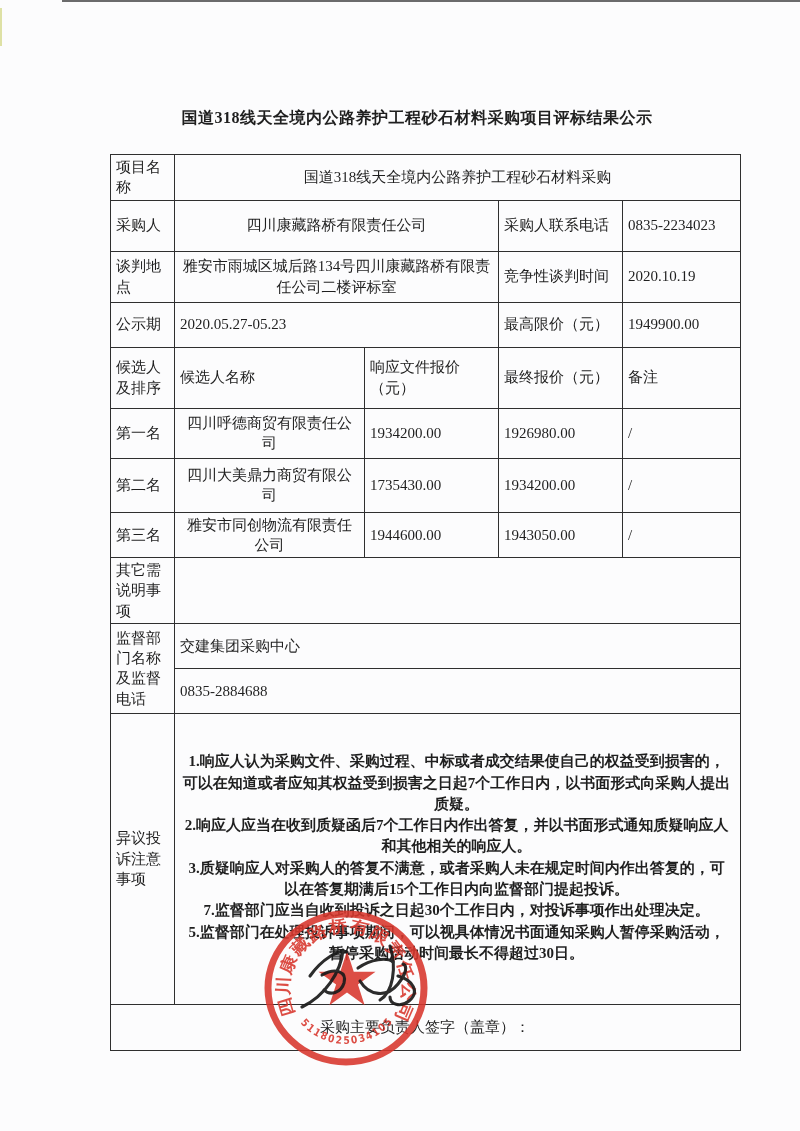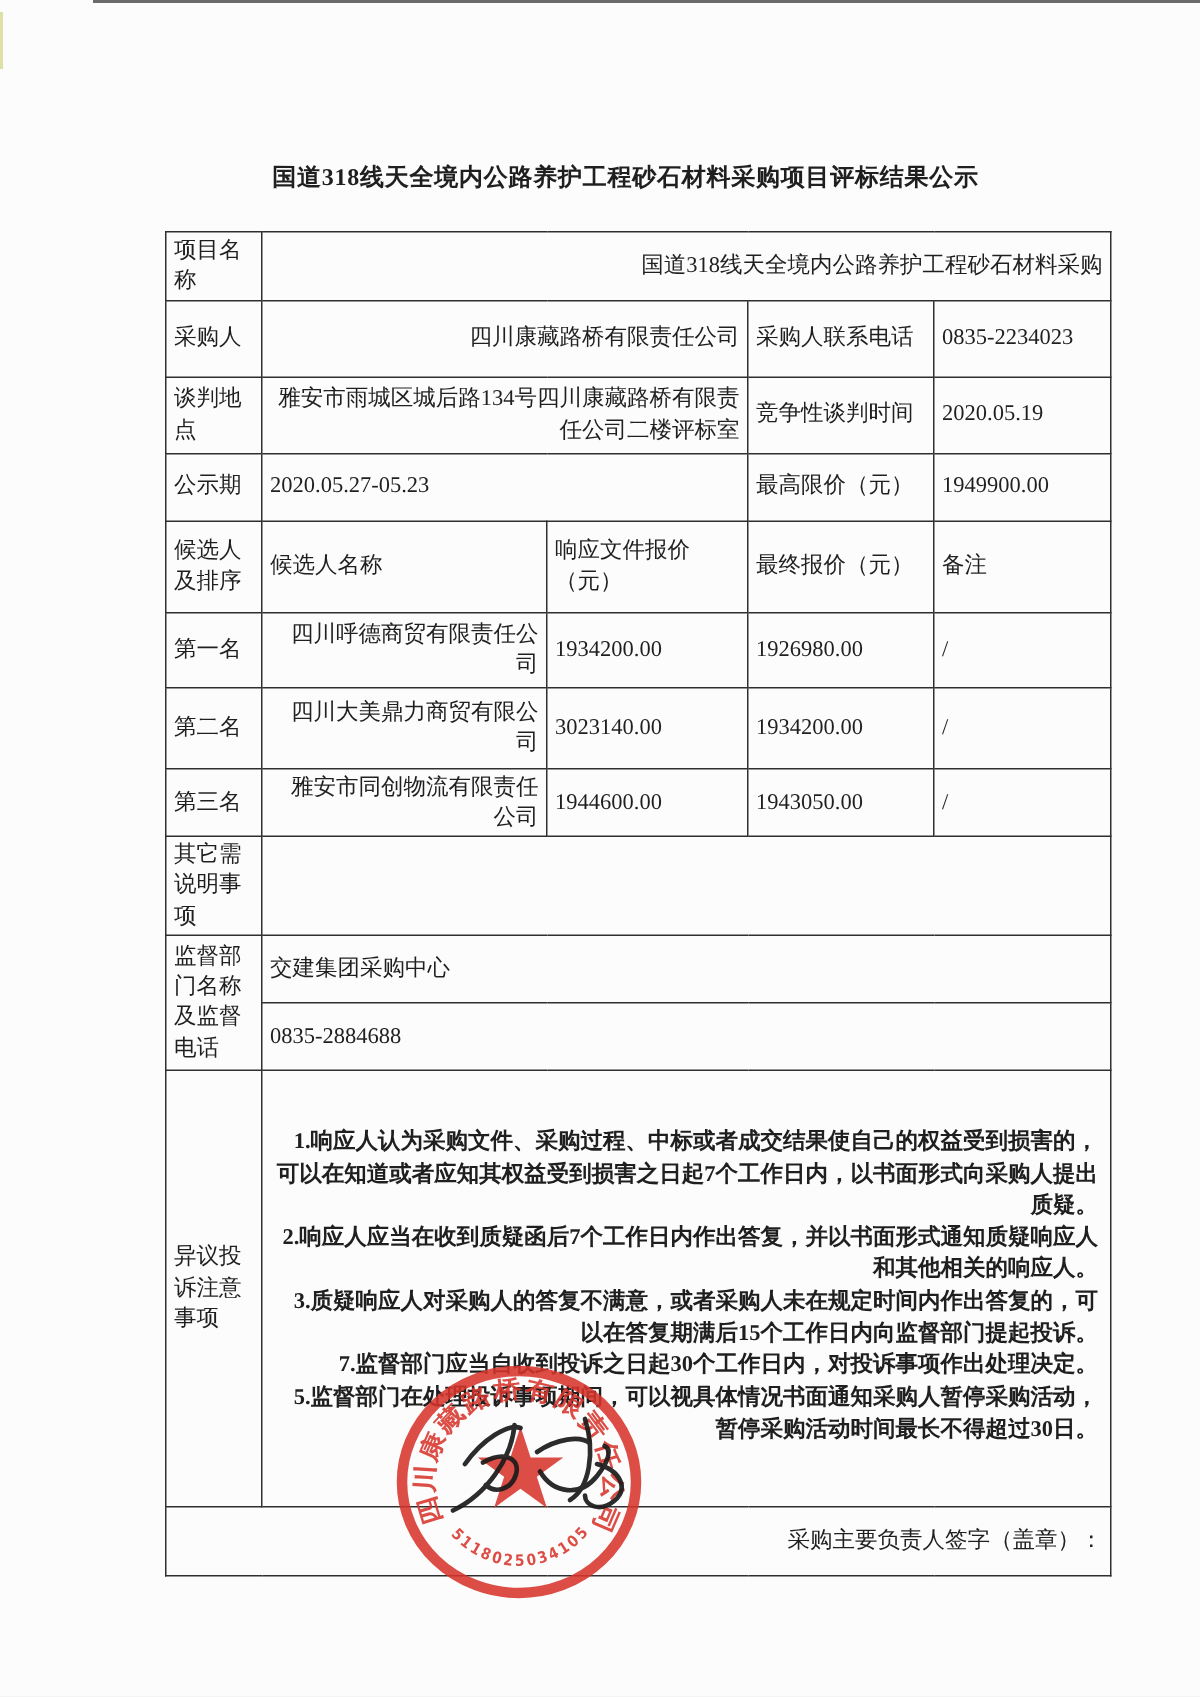--- a/index.html
+++ b/index.html
@@ -28,21 +28,21 @@
   }
   table.main td{
     border:1px solid #2f2f2f;
     vertical-align:middle;
     padding:2px 5px;
     line-height:1.35;
     word-break:break-all;
   }
   td.lab{padding:2px 2px 2px 3px;margin-top:28px;}
   td.c{text-align:left;}
-  td.l{text-align:right;}
+  td.l{text-align:center;}
   .complaint-cell{padding:4px 8px 6px 6px !important;font-weight:bold;}
   .complaint-cell div{line-height:1.42;}
   .sig-cell{padding-left:4px !important;}
 
   
   .overlay{position:absolute;left:240px;top:880px;width:240px;height:215px;pointer-events:none;}
 </style>
 </head>
 <body>
 
@@ -68,21 +68,21 @@
       <tr style="height:51px">
         <td class="lab">采购人</td>
         <td class="l" colspan="2">四川康藏路桥有限责任公司</td>
         <td class="c">采购人联系电话</td>
         <td class="c">0835-2234023</td>
       </tr>
       <tr style="height:51px">
         <td class="lab">谈判地点</td>
         <td class="l" colspan="2">雅安市雨城区城后路134号四川康藏路桥有限责任公司二楼评标室</td>
         <td class="c">竞争性谈判时间</td>
-        <td class="c">2020.05.19</td>
+        <td class="c">2020.10.19</td>
       </tr>
       <tr style="height:45px">
         <td class="lab">公示期</td>
         <td class="c" colspan="2">2020.05.27-05.23</td>
         <td class="c">最高限价（元）</td>
         <td class="c">1949900.00</td>
       </tr>
       <tr style="height:61px">
         <td class="lab">候选人及排序</td>
         <td class="c">候选人名称</td>
@@ -93,21 +93,21 @@
       <tr style="height:50px">
         <td class="lab">第一名</td>
         <td class="l">四川呼德商贸有限责任公司</td>
         <td class="c">1934200.00</td>
         <td class="c">1926980.00</td>
         <td class="c">/</td>
       </tr>
       <tr style="height:54px">
         <td class="lab">第二名</td>
         <td class="l">四川大美鼎力商贸有限公司</td>
-        <td class="c">3023140.00</td>
+        <td class="c">1735430.00</td>
         <td class="c">1934200.00</td>
         <td class="c">/</td>
       </tr>
       <tr style="height:42px">
         <td class="lab">第三名</td>
         <td class="l">雅安市同创物流有限责任公司</td>
         <td class="c">1944600.00</td>
         <td class="c">1943050.00</td>
         <td class="c">/</td>
       </tr>

